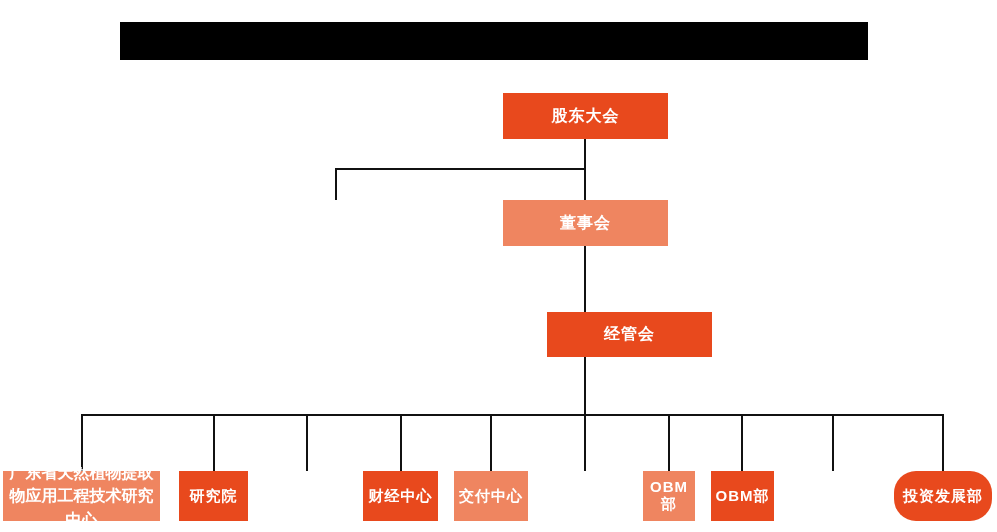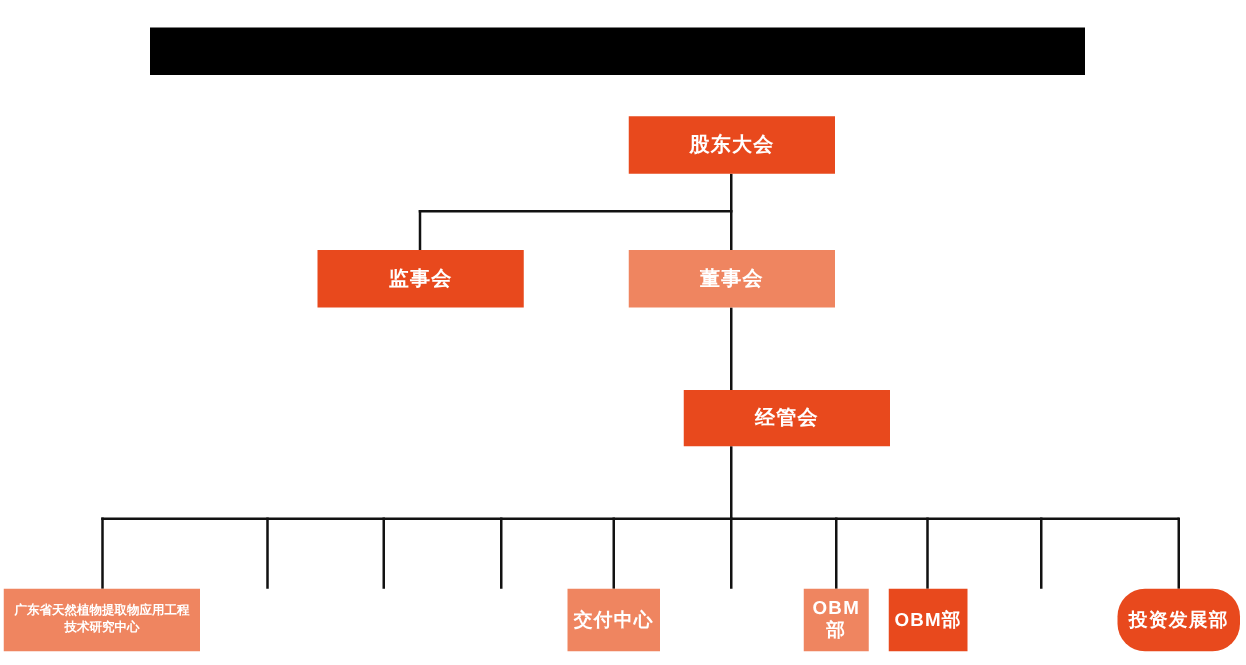--- a/index.html
+++ b/index.html
@@ -35,21 +35,21 @@
     color:var(--node-text);
     font-weight:bold;
     font-size:15px;
     letter-spacing:1px;
     box-sizing:border-box;
   }
   .node.dark{background:var(--node-dark);}
   .node.light{background:var(--node-light);}
   .node.lvl{font-size:16px;}
   .node.small{
-    font-size:10px;
+    font-size:16px;
     line-height:1.45;
     letter-spacing:0;
     padding:2px 4px;
   }
   .line{
     position:absolute;
     background:var(--connector);
   }
 </style>
 </head>
@@ -72,24 +72,25 @@
   <div class="line" style="left:400px;top:414px;width:2px;height:57px;"></div>
   <div class="line" style="left:490px;top:414px;width:2px;height:57px;"></div>
   <div class="line" style="left:584px;top:414px;width:2px;height:57px;"></div>
   <div class="line" style="left:668px;top:414px;width:2px;height:57px;"></div>
   <div class="line" style="left:741px;top:414px;width:2px;height:57px;"></div>
   <div class="line" style="left:832px;top:414px;width:2px;height:57px;"></div>
   <div class="line" style="left:942px;top:414px;width:2px;height:57px;"></div>
 
   <div class="node dark lvl" style="left:503px;top:93px;width:165px;height:46px;">股东大会</div>
 
-  <div class="node dark lvl" style="left:254px;top:200px;width:165px;height:46px;">监事会</div>
   <div class="node light lvl" style="left:503px;top:200px;width:165px;height:46px;">董事会</div>
 
   <div class="node dark lvl" style="left:503px;top:312px;width:165px;height:45px;margin-left:44px;">经管会</div>
 
   <div class="node light small" style="left:3px;top:471px;width:157px;height:50px;">广东省天然植物提取物应用工程技术研究中心</div>
+  <div class="node dark" style="left:179px;top:471px;width:69px;height:50px;">研究院</div>
+  <div class="node dark" style="left:363px;top:471px;width:75px;height:50px;">财经中心</div>
   <div class="node light" style="left:454px;top:471px;width:74px;height:50px;">交付中心</div>
   <div class="node light" style="left:643px;top:471px;width:52px;height:50px;">OBM部</div>
   <div class="node dark" style="left:711px;top:471px;width:63px;height:50px;">OBM部</div>
   <div class="node dark" style="left:894px;top:471px;width:98px;height:50px;border-radius:22px;">投资发展部</div>
 
 </div>
 
 </body></html>

